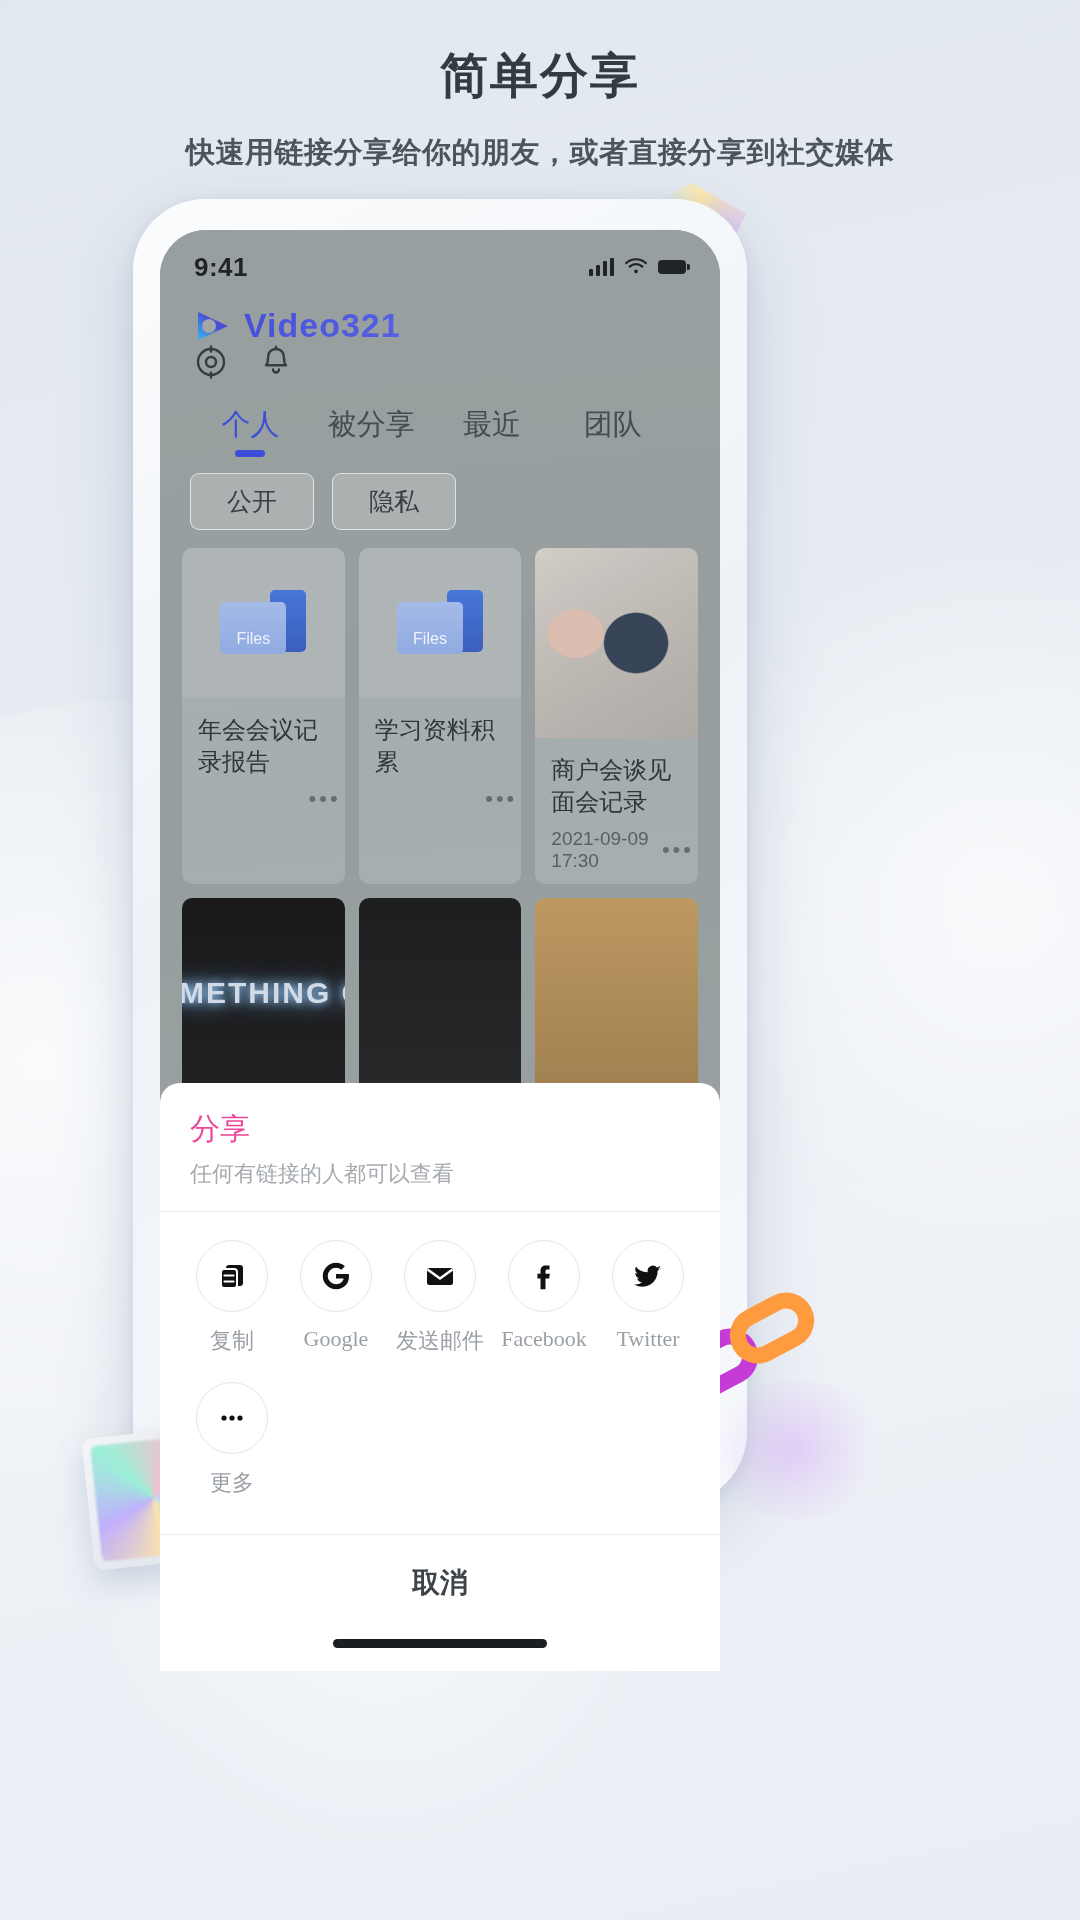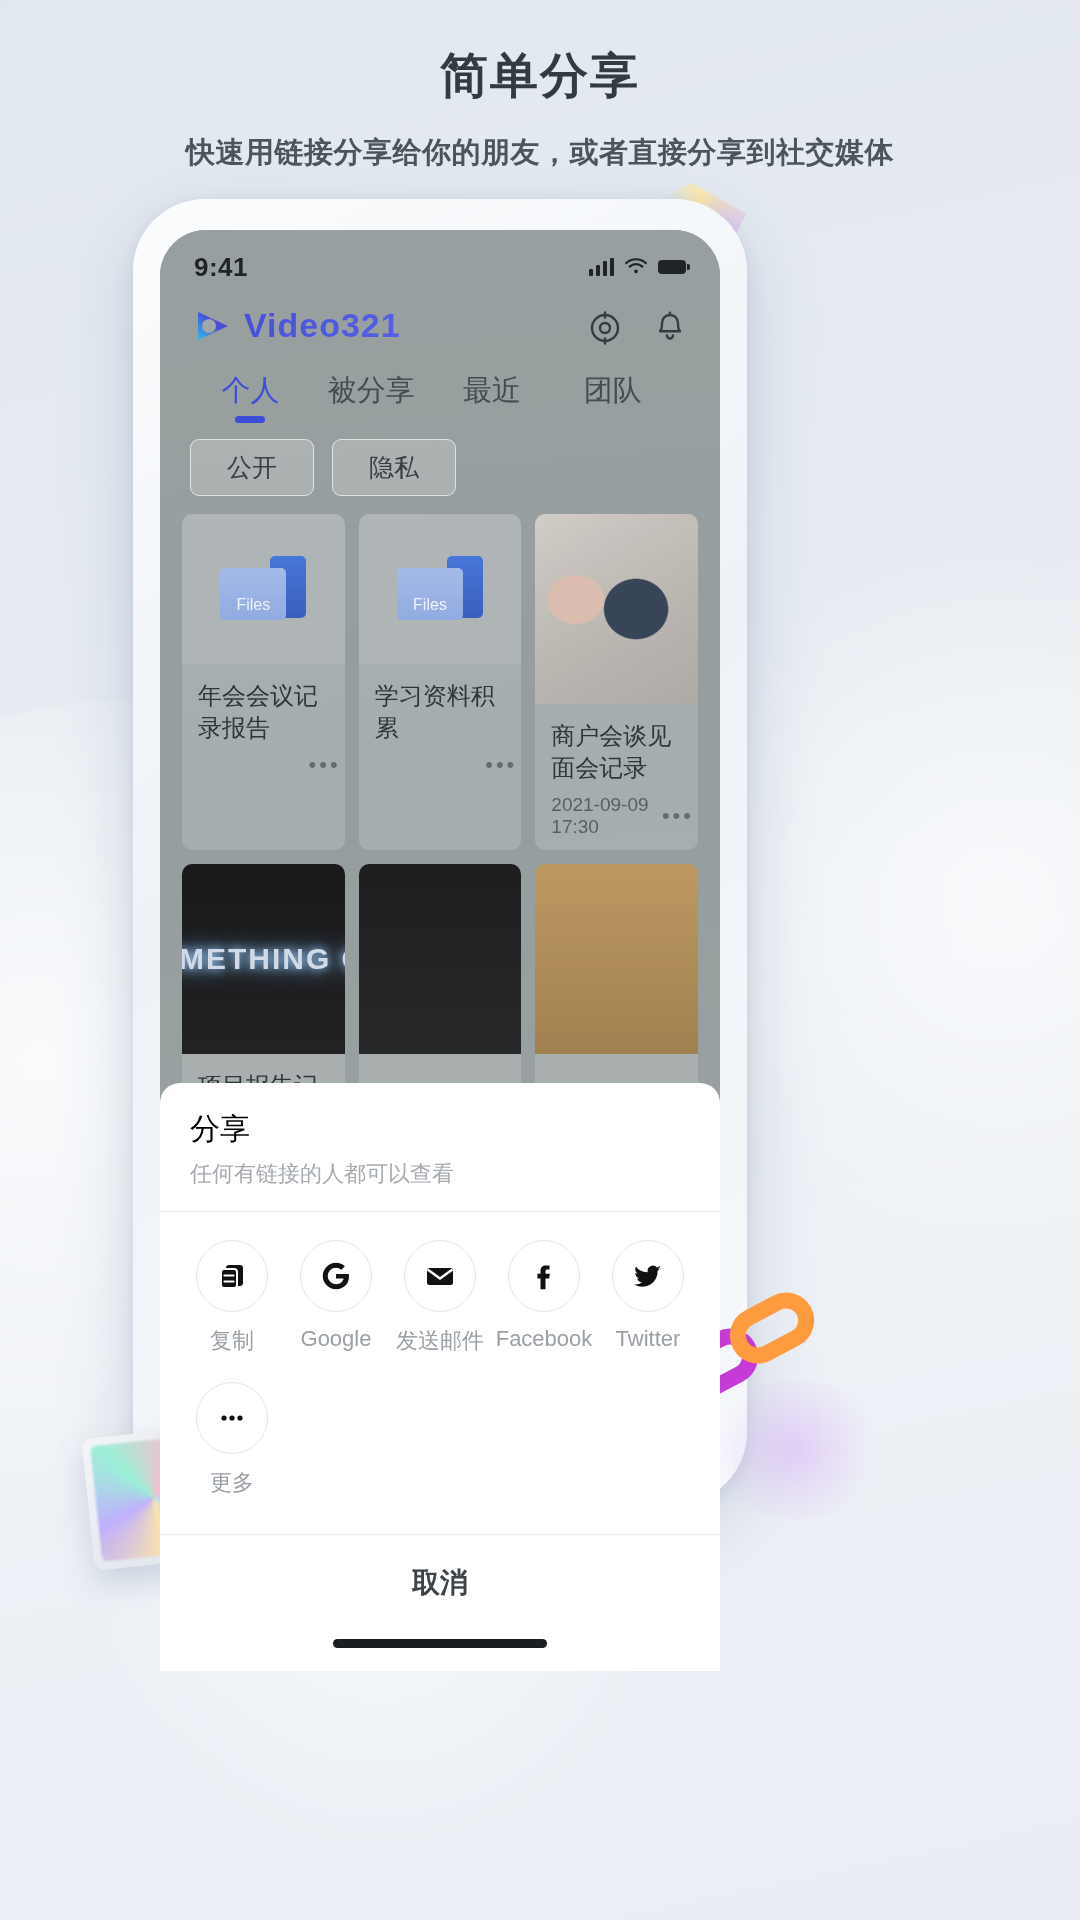--- a/index.html
+++ b/index.html
@@ -43,22 +43,22 @@
   .status-right{display:flex;align-items:center;gap:10px;}
   .bars{display:flex;align-items:flex-end;gap:3px;height:18px;}
   .bars i{display:block;width:4px;background:#14171a;border-radius:1px;}
   .bars i:nth-child(1){height:7px;} .bars i:nth-child(2){height:11px;}
   .bars i:nth-child(3){height:15px;} .bars i:nth-child(4){height:18px;}
   .batt{width:28px;height:14px;border-radius:4px;background:#14171a;position:relative;}
   .batt::after{content:"";position:absolute;right:-4px;top:4px;width:3px;height:6px;
     background:#14171a;border-radius:0 2px 2px 0;}
 
   
-  .appbar{position:relative;z-index:3;display:flex;align-items:flex-end;justify-content:space-between;
-    padding:16px 34px 0 34px;}
+  .appbar{position:relative;z-index:3;display:flex;align-items:flex-start;justify-content:space-between;
+    padding:16px 34px 0 34px;flex-direction:column;}
   .brand{display:flex;align-items:center;gap:12px;}
   .brand-name{font-size:34px;font-weight:bold;letter-spacing:1px;
     background:linear-gradient(95deg,#3b46d6,#4b56e6);-webkit-background-clip:text;
     background-clip:text;color:transparent;}
   .appbar-icons{display:flex;align-items:center;gap:32px;}
 
   .tabs{position:relative;z-index:3;display:flex;padding:26px 47px 0 30px;gap:0;}
   .tab{flex:1;text-align:center;font-size:29px;color:#3b4145;position:relative;padding-bottom:14px;}
   .tab.active{color:#2f43d6;}
   .tab .bar{position:absolute;left:50%;transform:translateX(-50%);bottom:2px;
@@ -95,27 +95,27 @@
   .neon{font-size:30px;font-weight:bold;letter-spacing:2px;color:#cfd8e6;
     text-shadow:0 0 10px #9fd0ff,0 0 22px #6fb5ff;white-space:nowrap;}
   .ph3{background:linear-gradient(180deg,#101112,#1a1b1d);}
   .ph4{background:linear-gradient(180deg,#b99258,#9c7a46);}
 
   
   .scrim{position:absolute;inset:0;background:rgba(255,255,255,.06);z-index:4;}
   .sheet{position:absolute;left:0;right:0;bottom:0;z-index:5;background:#fff;
     border-radius:20px 20px 0 0;padding:0 0 0 0;}
   .sheet-head{padding:26px 30px 22px 30px;border-bottom:1px solid #ededed;}
-  .sheet-title{font-size:30px;color:#000000;}
+  .sheet-title{font-size:30px;color:#ec4899;}
   .sheet-sub{font-size:22px;color:#a6abb0;margin-top:9px;}
   .opts{display:flex;flex-wrap:wrap;padding:28px 20px 10px 20px;}
   .opt{width:20%;display:flex;flex-direction:column;align-items:center;margin-bottom:26px;}
   .opt .circle{width:72px;height:72px;border-radius:50%;border:1px solid #e6e6e6;
     display:flex;align-items:center;justify-content:center;background:#fff;}
-  .opt .lbl{margin-top:14px;font-size:22px;color:#9aa0a5;white-space:nowrap;}
+  .opt .lbl{margin-top:14px;font-size:22px;color:#9aa0a5;white-space:nowrap;font-family:Liberation Serif, serif;}
   .sheet-sep{height:1px;background:#ededed;}
   .cancel{height:96px;display:flex;align-items:center;justify-content:center;
     font-size:28px;color:#3d4349;font-weight:bold;}
   .homebar{height:40px;display:flex;align-items:flex-start;justify-content:center;padding-top:8px;}
   .homebar span{width:214px;height:9px;border-radius:6px;background:#1b1e21;}
 
   
   .gem{position:absolute;left:636px;top:183px;width:110px;height:80px;
     background:conic-gradient(from 200deg,#ffd9ec,#cfe6ff,#ffeaa8,#d9c6ff,#ffd9ec);
     clip-path:polygon(50% 0,100% 38%,78% 100%,22% 100%,0 38%);

